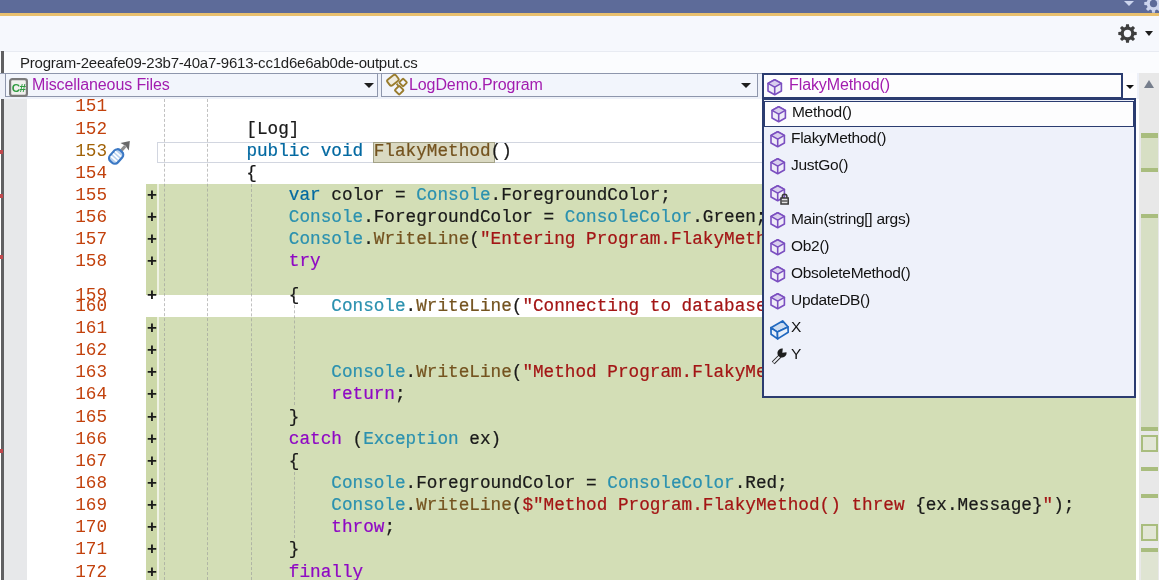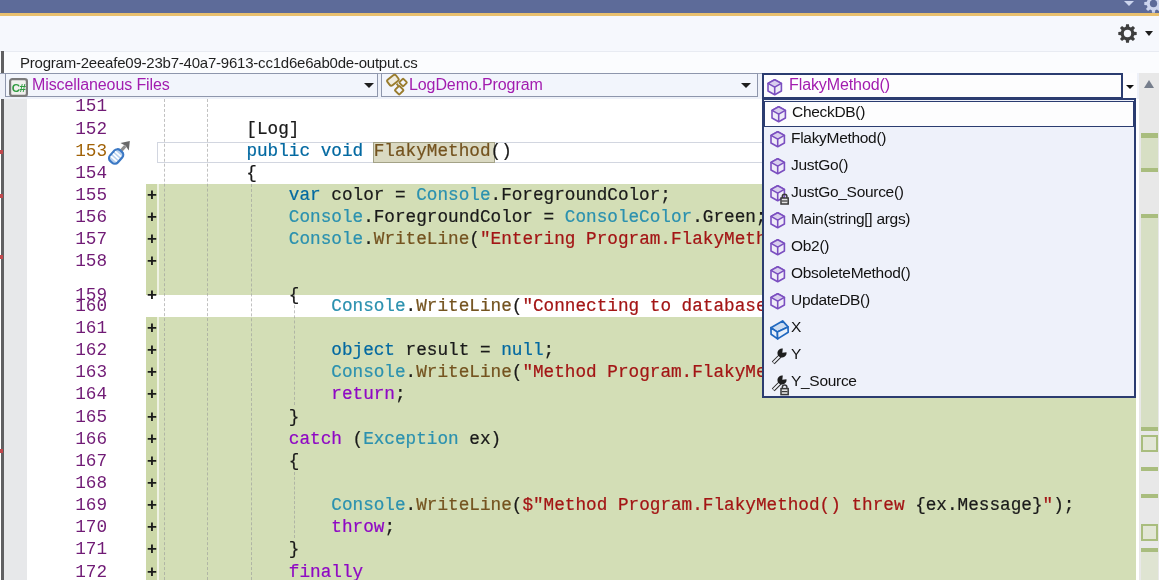--- a/index.html
+++ b/index.html
@@ -2,21 +2,21 @@
 <html><head>
 <meta charset="utf-8">
 <style>
 html,body{margin:0;padding:0;}
 body{width:1159px;height:580px;position:relative;overflow:hidden;background:#ffffff;
      font-family:"Liberation Sans",sans-serif;}
 .abs{position:absolute;}
 
 .cl{position:absolute;left:0;width:1159px;height:23px;}
 .num{position:absolute;left:57px;width:50px;text-align:right;
-     font-family:"Liberation Mono",monospace;font-size:17.7px;line-height:22.15px;color:#701a75;}
+     font-family:"Liberation Mono",monospace;font-size:17.7px;line-height:22.15px;color:#c2410c;}
 .plus{position:absolute;left:146px;width:12px;text-align:center;
       font-size:17px;line-height:22.15px;color:#1a1a1a;font-weight:bold;}
 .code{position:absolute;left:119px;white-space:pre;
       font-family:"Liberation Mono",monospace;font-size:17.7px;line-height:22.15px;color:#1a1a1a;-webkit-text-stroke:0.22px;}
 .kb{color:#0369a1;}  
 .kp{color:#8f08c4;}  
 .ty{color:#2b91af;}  
 .st{color:#a31515;}  
 .me{color:#74531f;}  
 
@@ -100,39 +100,39 @@
       <span class="code">                <span class="ty">Console</span>.ForegroundColor = <span class="ty">ConsoleColor</span>.Green;</span>
     </div>
     <div class="cl" style="top:228.29999999999998px">
       <span class="num" style="">157</span>
       <span class="plus">+</span>
       <span class="code">                <span class="ty">Console</span>.<span class="me">WriteLine</span>(<span class="st">"Entering Program.FlakyMethod()"</span>);</span>
     </div>
     <div class="cl" style="top:250.45px">
       <span class="num" style="">158</span>
       <span class="plus">+</span>
+      <span class="code">                <span class="kp">try</span></span>
     </div>
     <div class="cl" style="top:284px">
       <span class="num" style="">159</span>
       <span class="plus">+</span>
       <span class="code">                {</span>
     </div>
     <div class="cl" style="top:294.75px">
       <span class="num" style="">160</span>
       <span class="code">                    <span class="ty">Console</span>.<span class="me">WriteLine</span>(<span class="st">"Connecting to database..."</span>);</span>
     </div>
     <div class="cl" style="top:316.9px">
       <span class="num" style="">161</span>
       <span class="plus">+</span>
       <span class="code"></span>
     </div>
     <div class="cl" style="top:339.04999999999995px">
       <span class="num" style="">162</span>
       <span class="plus">+</span>
-      <span class="code">                    <span class="kb">object</span> result = <span class="kb">null</span>;</span>
     </div>
     <div class="cl" style="top:361.19999999999993px">
       <span class="num" style="">163</span>
       <span class="plus">+</span>
       <span class="code">                    <span class="ty">Console</span>.<span class="me">WriteLine</span>(<span class="st">"Method Program.FlakyMethod() returned"</span>);</span>
     </div>
     <div class="cl" style="top:383.35px">
       <span class="num" style="">164</span>
       <span class="plus">+</span>
       <span class="code">                    <span class="kp">return</span>;</span>
@@ -148,20 +148,21 @@
       <span class="code">                <span class="kp">catch</span> (<span class="ty">Exception</span> ex)</span>
     </div>
     <div class="cl" style="top:449.79999999999995px">
       <span class="num" style="">167</span>
       <span class="plus">+</span>
       <span class="code">                {</span>
     </div>
     <div class="cl" style="top:471.94999999999993px">
       <span class="num" style="">168</span>
       <span class="plus">+</span>
+      <span class="code">                    <span class="ty">Console</span>.ForegroundColor = <span class="ty">ConsoleColor</span>.Red;</span>
     </div>
     <div class="cl" style="top:494.1px">
       <span class="num" style="">169</span>
       <span class="plus">+</span>
       <span class="code">                    <span class="ty">Console</span>.<span class="me">WriteLine</span>(<span class="st">$"Method Program.FlakyMethod() threw </span>{ex.Message}<span class="st">"</span>);</span>
     </div>
     <div class="cl" style="top:516.25px">
       <span class="num" style="">170</span>
       <span class="plus">+</span>
       <span class="code">                    <span class="kp">throw</span>;</span>
@@ -248,21 +249,21 @@
 <div class="arrow-d" style="left:1125.5px;top:85px;border-left:4.5px solid transparent;border-right:4.5px solid transparent;border-top:4.8px solid #111;"></div>
 
 <div id="dropdown" class="abs" style="left:762px;top:97.5px;width:374px;height:300.5px;background:#eef1fa;border:2px solid #2b3c70;box-sizing:border-box;overflow:hidden;">
     <div class="dd-item" style="top:1px;background:#fdfdfe;border:1px solid #2b3c70;box-sizing:border-box;">
         <span class="dd-icon"><svg width="26" height="26" viewBox="0 0 26 26" style="overflow:visible">
  <polygon points="7.7,0.8 14.4,4.4 14.4,12 7.7,15.7 1,12 1,4.4" fill="#efecf8" stroke="#7b4fc0" stroke-width="1.6" stroke-linejoin="round"></polygon>
  <polygon points="7.7,0.8 14.4,4.4 7.7,8.1 1,4.4" fill="#d9cfee" stroke="#7b4fc0" stroke-width="1.6" stroke-linejoin="round"></polygon>
  <line x1="7.7" y1="8.1" x2="7.7" y2="15.7" stroke="#7b4fc0" stroke-width="1.6"></line>
 
 </svg></span>
-        <span class="dd-text">CheckDB()</span>
+        <span class="dd-text">Method()</span>
     </div>
     <div class="dd-item" style="top:27.95px;">
         <span class="dd-icon"><svg width="26" height="26" viewBox="0 0 26 26" style="overflow:visible">
  <polygon points="7.7,0.8 14.4,4.4 14.4,12 7.7,15.7 1,12 1,4.4" fill="#efecf8" stroke="#7b4fc0" stroke-width="1.6" stroke-linejoin="round"></polygon>
  <polygon points="7.7,0.8 14.4,4.4 7.7,8.1 1,4.4" fill="#d9cfee" stroke="#7b4fc0" stroke-width="1.6" stroke-linejoin="round"></polygon>
  <line x1="7.7" y1="8.1" x2="7.7" y2="15.7" stroke="#7b4fc0" stroke-width="1.6"></line>
 
 </svg></span>
         <span class="dd-text">FlakyMethod()</span>
     </div>
@@ -279,21 +280,20 @@
         <span class="dd-icon"><svg width="26" height="26" viewBox="0 0 26 26" style="overflow:visible">
  <polygon points="7.7,0.8 14.4,4.4 14.4,12 7.7,15.7 1,12 1,4.4" fill="#efecf8" stroke="#7b4fc0" stroke-width="1.6" stroke-linejoin="round"></polygon>
  <polygon points="7.7,0.8 14.4,4.4 7.7,8.1 1,4.4" fill="#d9cfee" stroke="#7b4fc0" stroke-width="1.6" stroke-linejoin="round"></polygon>
  <line x1="7.7" y1="8.1" x2="7.7" y2="15.7" stroke="#7b4fc0" stroke-width="1.6"></line>
  <g transform="translate(10.6,8.8)">
  <path d="M1.7 4.2 v-1.4 a2.3 2.3 0 0 1 4.6 0 V4.2" fill="none" stroke="#3a3a3a" stroke-width="1.5"></path>
  <rect x="0.4" y="4.2" width="7.2" height="6" fill="#e3e3e3" stroke="#3a3a3a" stroke-width="1.5"></rect>
  <line x1="1.1" y1="7.2" x2="6.9" y2="7.2" stroke="#3a3a3a" stroke-width="1.2"></line>
 </g>
 </svg></span>
-        <span class="dd-text">JustGo_Source()</span>
     </div>
     <div class="dd-item" style="top:108.8px;">
         <span class="dd-icon"><svg width="26" height="26" viewBox="0 0 26 26" style="overflow:visible">
  <polygon points="7.7,0.8 14.4,4.4 14.4,12 7.7,15.7 1,12 1,4.4" fill="#efecf8" stroke="#7b4fc0" stroke-width="1.6" stroke-linejoin="round"></polygon>
  <polygon points="7.7,0.8 14.4,4.4 7.7,8.1 1,4.4" fill="#d9cfee" stroke="#7b4fc0" stroke-width="1.6" stroke-linejoin="round"></polygon>
  <line x1="7.7" y1="8.1" x2="7.7" y2="15.7" stroke="#7b4fc0" stroke-width="1.6"></line>
 
 </svg></span>
         <span class="dd-text">Main(string[] args)</span>
     </div>
@@ -334,26 +334,13 @@
     </div>
     <div class="dd-item" style="top:243.54999999999998px;">
         <span class="dd-icon"><svg width="26" height="26" viewBox="0 0 26 26" style="overflow:visible">
  <line x1="10.2" y1="8.8" x2="3.2" y2="15.8" stroke="#2a2a2a" stroke-width="4"></line>
  <line x1="10.5" y1="8.5" x2="3.5" y2="15.5" stroke="#f1f3fa" stroke-width="1.8"></line>
  <path d="M16.53 5.20 A4.6 4.6 0 1 1 12.80 1.47 L12.3 5.7 Z" fill="#1e1e1e"></path>
 
 </svg></span>
         <span class="dd-text">Y</span>
     </div>
-    <div class="dd-item" style="top:270.5px;">
-        <span class="dd-icon"><svg width="26" height="26" viewBox="0 0 26 26" style="overflow:visible">
- <line x1="10.2" y1="8.8" x2="3.2" y2="15.8" stroke="#2a2a2a" stroke-width="4"></line>
- <line x1="10.5" y1="8.5" x2="3.5" y2="15.5" stroke="#f1f3fa" stroke-width="1.8"></line>
- <path d="M16.53 5.20 A4.6 4.6 0 1 1 12.80 1.47 L12.3 5.7 Z" fill="#1e1e1e"></path>
- <g transform="translate(10.6,10.4)">
- <path d="M1.7 4.2 v-1.4 a2.3 2.3 0 0 1 4.6 0 V4.2" fill="none" stroke="#3a3a3a" stroke-width="1.5"></path>
- <rect x="0.4" y="4.2" width="7.2" height="6" fill="#e3e3e3" stroke="#3a3a3a" stroke-width="1.5"></rect>
- <line x1="1.1" y1="7.2" x2="6.9" y2="7.2" stroke="#3a3a3a" stroke-width="1.2"></line>
-</g>
-</svg></span>
-        <span class="dd-text">Y_Source</span>
-    </div>
   </div>
 
 </body></html>

